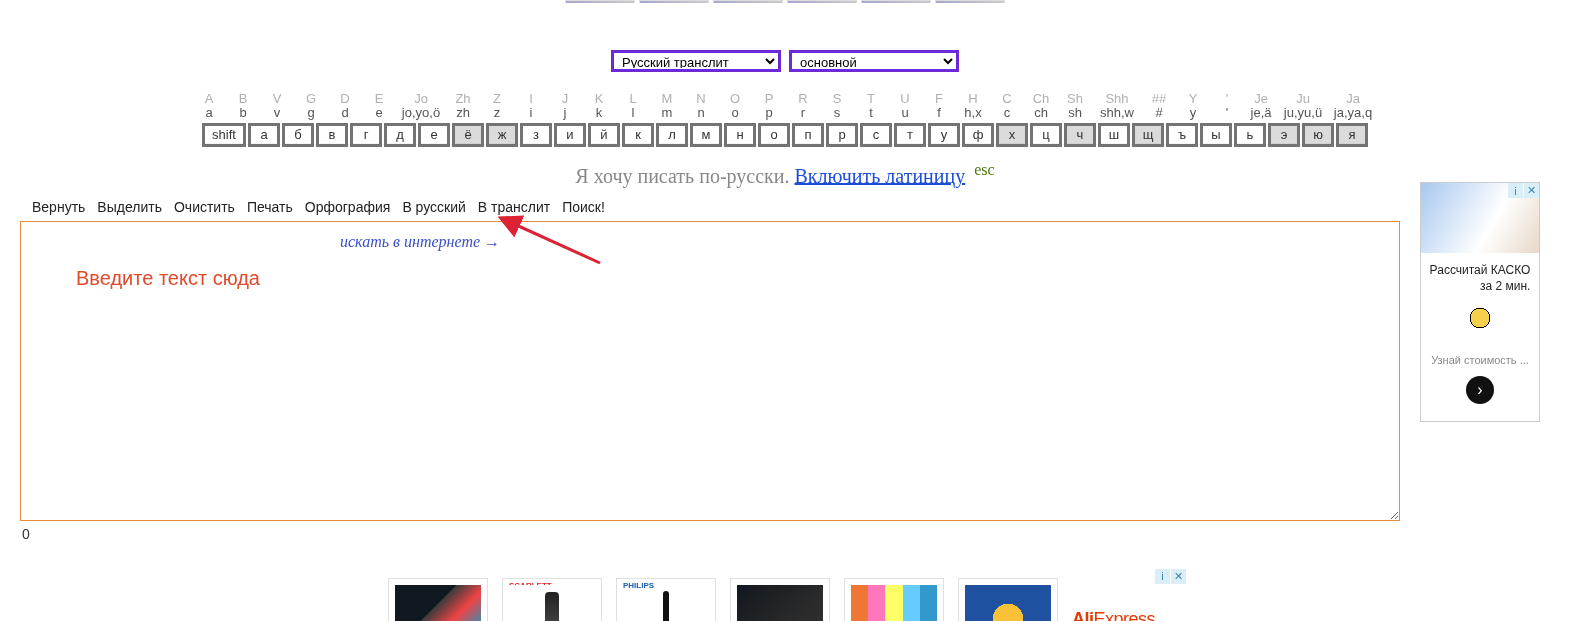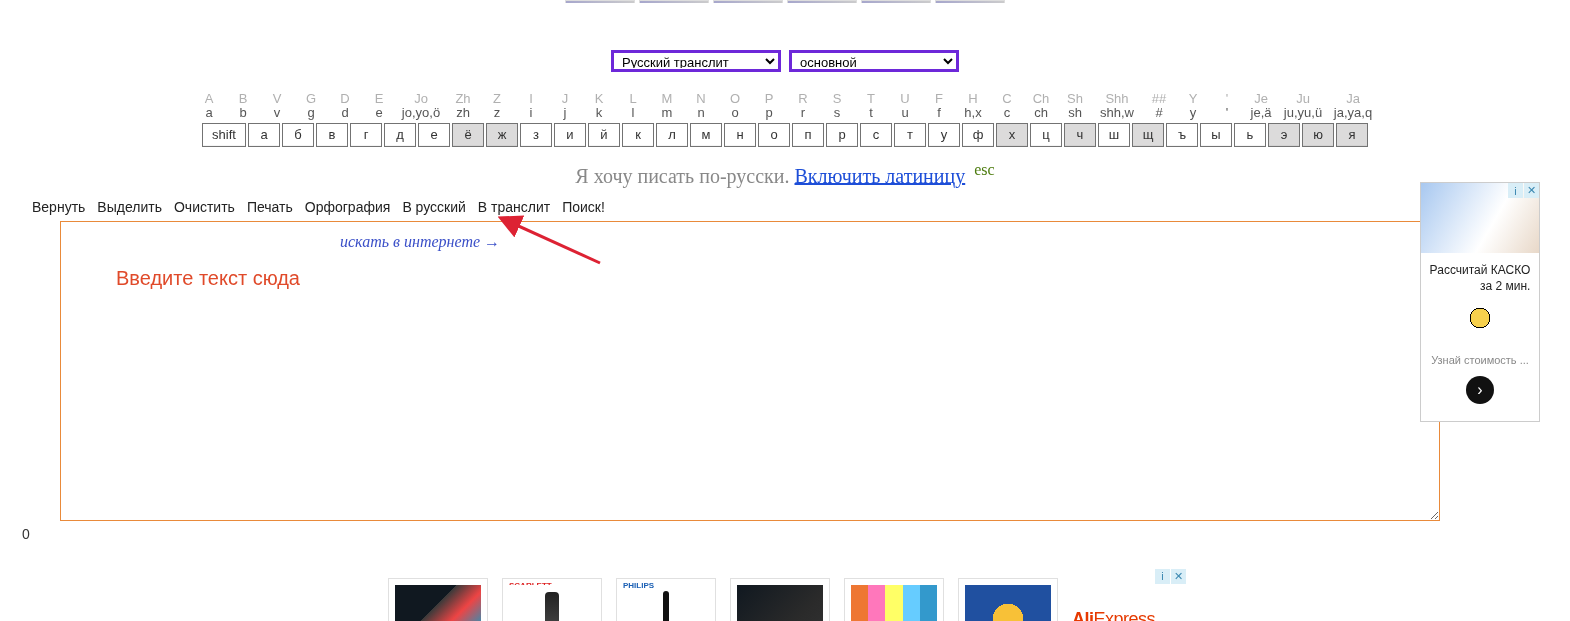--- a/index.html
+++ b/index.html
@@ -18,21 +18,21 @@
   .k-row { display: flex; gap: 2px; }
   .k-head {
     display: flex; flex-direction: column; align-items: center; justify-content: center;
     width: 32px; font-size: 13px; color: #9e9e9e; line-height: 1.1;
   }
   .k-head.wide { width: 48px; }
   .k-head .top { color: #b0b0b0; }
   .k-head .bot { color: #555; }
   .k-row2 { display: flex; gap: 2px; }
   .key {
-    width: 32px; height: 24px; border: 1px solid #737373; background: #fff;
+    width: 32px; height: 24px; border: 3px solid #737373; background: #fff;
     display: inline-flex; align-items: center; justify-content: center;
     font-size: 13px; color: #333; cursor: pointer;
     box-shadow: inset 0 -1px 0 rgba(0,0,0,.04);
   }
   .key.shift { width: 44px; font-size: 13px; }
   .key.hl { background: #dcdbdb; }
 
   .hint-line { text-align: center; font-size: 20px; color: #888; padding: 10px 0 4px; font-family: Georgia, 'Times New Roman', serif; }
   .hint-line a { color: #1d4ed8; text-decoration: underline; }
   .hint-line .esc { font-size: 16px; vertical-align: super; margin-left: 4px; color: #4d7c0f; }
@@ -42,21 +42,20 @@
     position: relative;
   }
   .toolbar span { cursor: pointer; }
   .toolbar .search-btn { color: #222; }
 
   .canvas-wrap { position: relative; margin: 2px 170px 2px 20px; }
   .textarea {
     width: 100%; height: 300px; border: 1px solid #e98a3a; background: #fff;
     padding: 45px 20px 20px 55px; font-size: 20px; color: #e04a2a; resize: both;
     font-family: Arial, Helvetica, sans-serif;
-    margin-left: 40px;
   }
   .textarea::placeholder { color: #e04a2a; opacity: 1; }
   .hand-note {
     position: absolute; left: 320px; top: 12px;
     color: #3a4fc8; font-family: 'Comic Sans MS', cursive; font-size: 16px; font-style: italic;
   }
   .hand-note::after {
     content: "→"; margin-left: 4px; font-style: normal;
   }
   .red-arrow {

